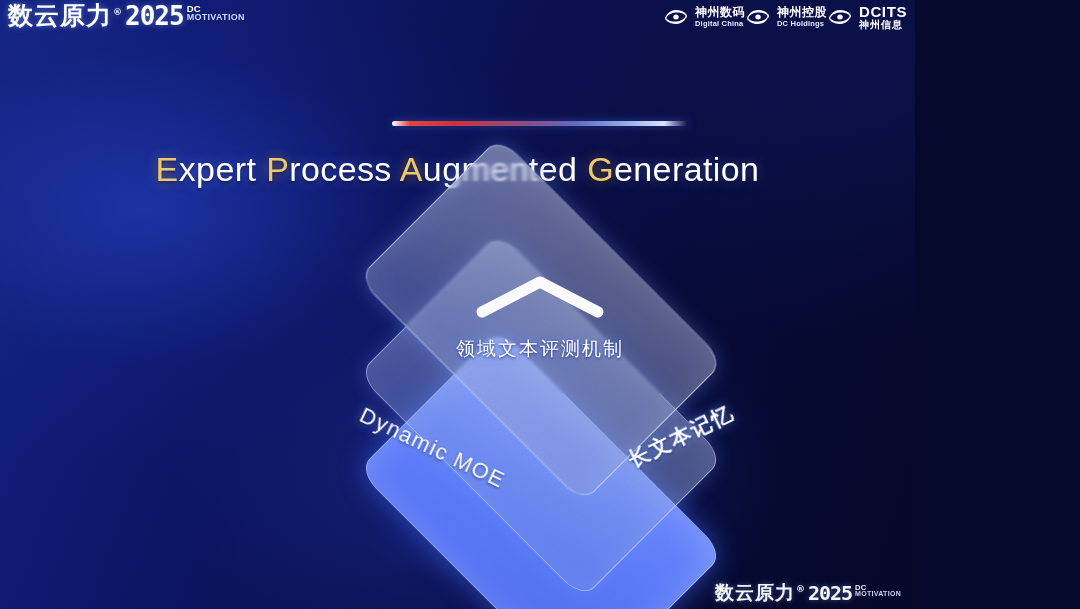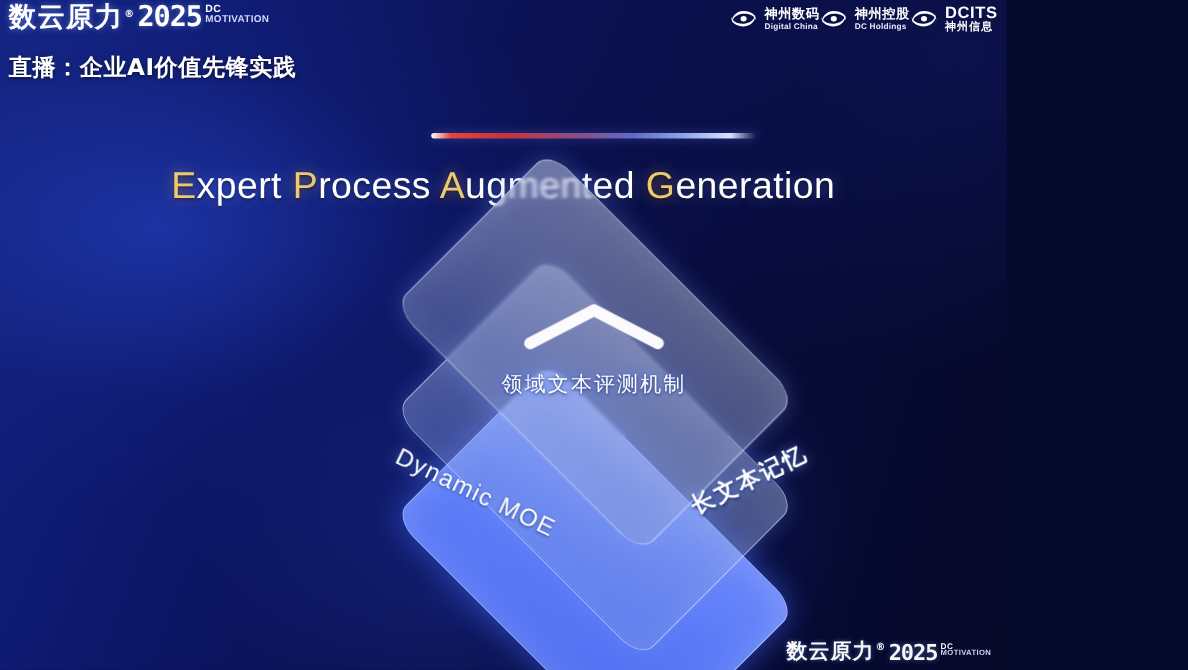--- a/index.html
+++ b/index.html
@@ -166,21 +166,20 @@
 
   <div class="brand-tl">
     <span class="brand-cn"><span>数云原力</span><sup class="brand-reg">®</sup></span>
     <span class="brand-year">2025</span>
     <span class="brand-dc">
       <span class="l1">DC</span>
       <span class="l2">MOTIVATION</span>
     </span>
   </div>
 
-  <div class="headline-live">直播：企业AI价值先锋实践</div>
 
   <div class="logos">
 
     <div class="logo">
       <span class="logo-mark">
         <svg viewBox="0 0 52 44" width="26" height="22" aria-hidden="true">
           <path d="M6 30 C2 20 12 8 26 8 C40 8 50 16 48 25 C46 16 36 12 25 13 C13 14 5 21 6 30 Z" fill="#ffffff"></path>
           <path d="M46 14 C50 24 40 36 26 36 C12 36 2 28 4 19 C6 28 16 32 27 31 C39 30 47 23 46 14 Z" fill="#ffffff"></path>
           <ellipse cx="26" cy="22" rx="5.5" ry="5" fill="#ffffff"></ellipse>
         </svg>

